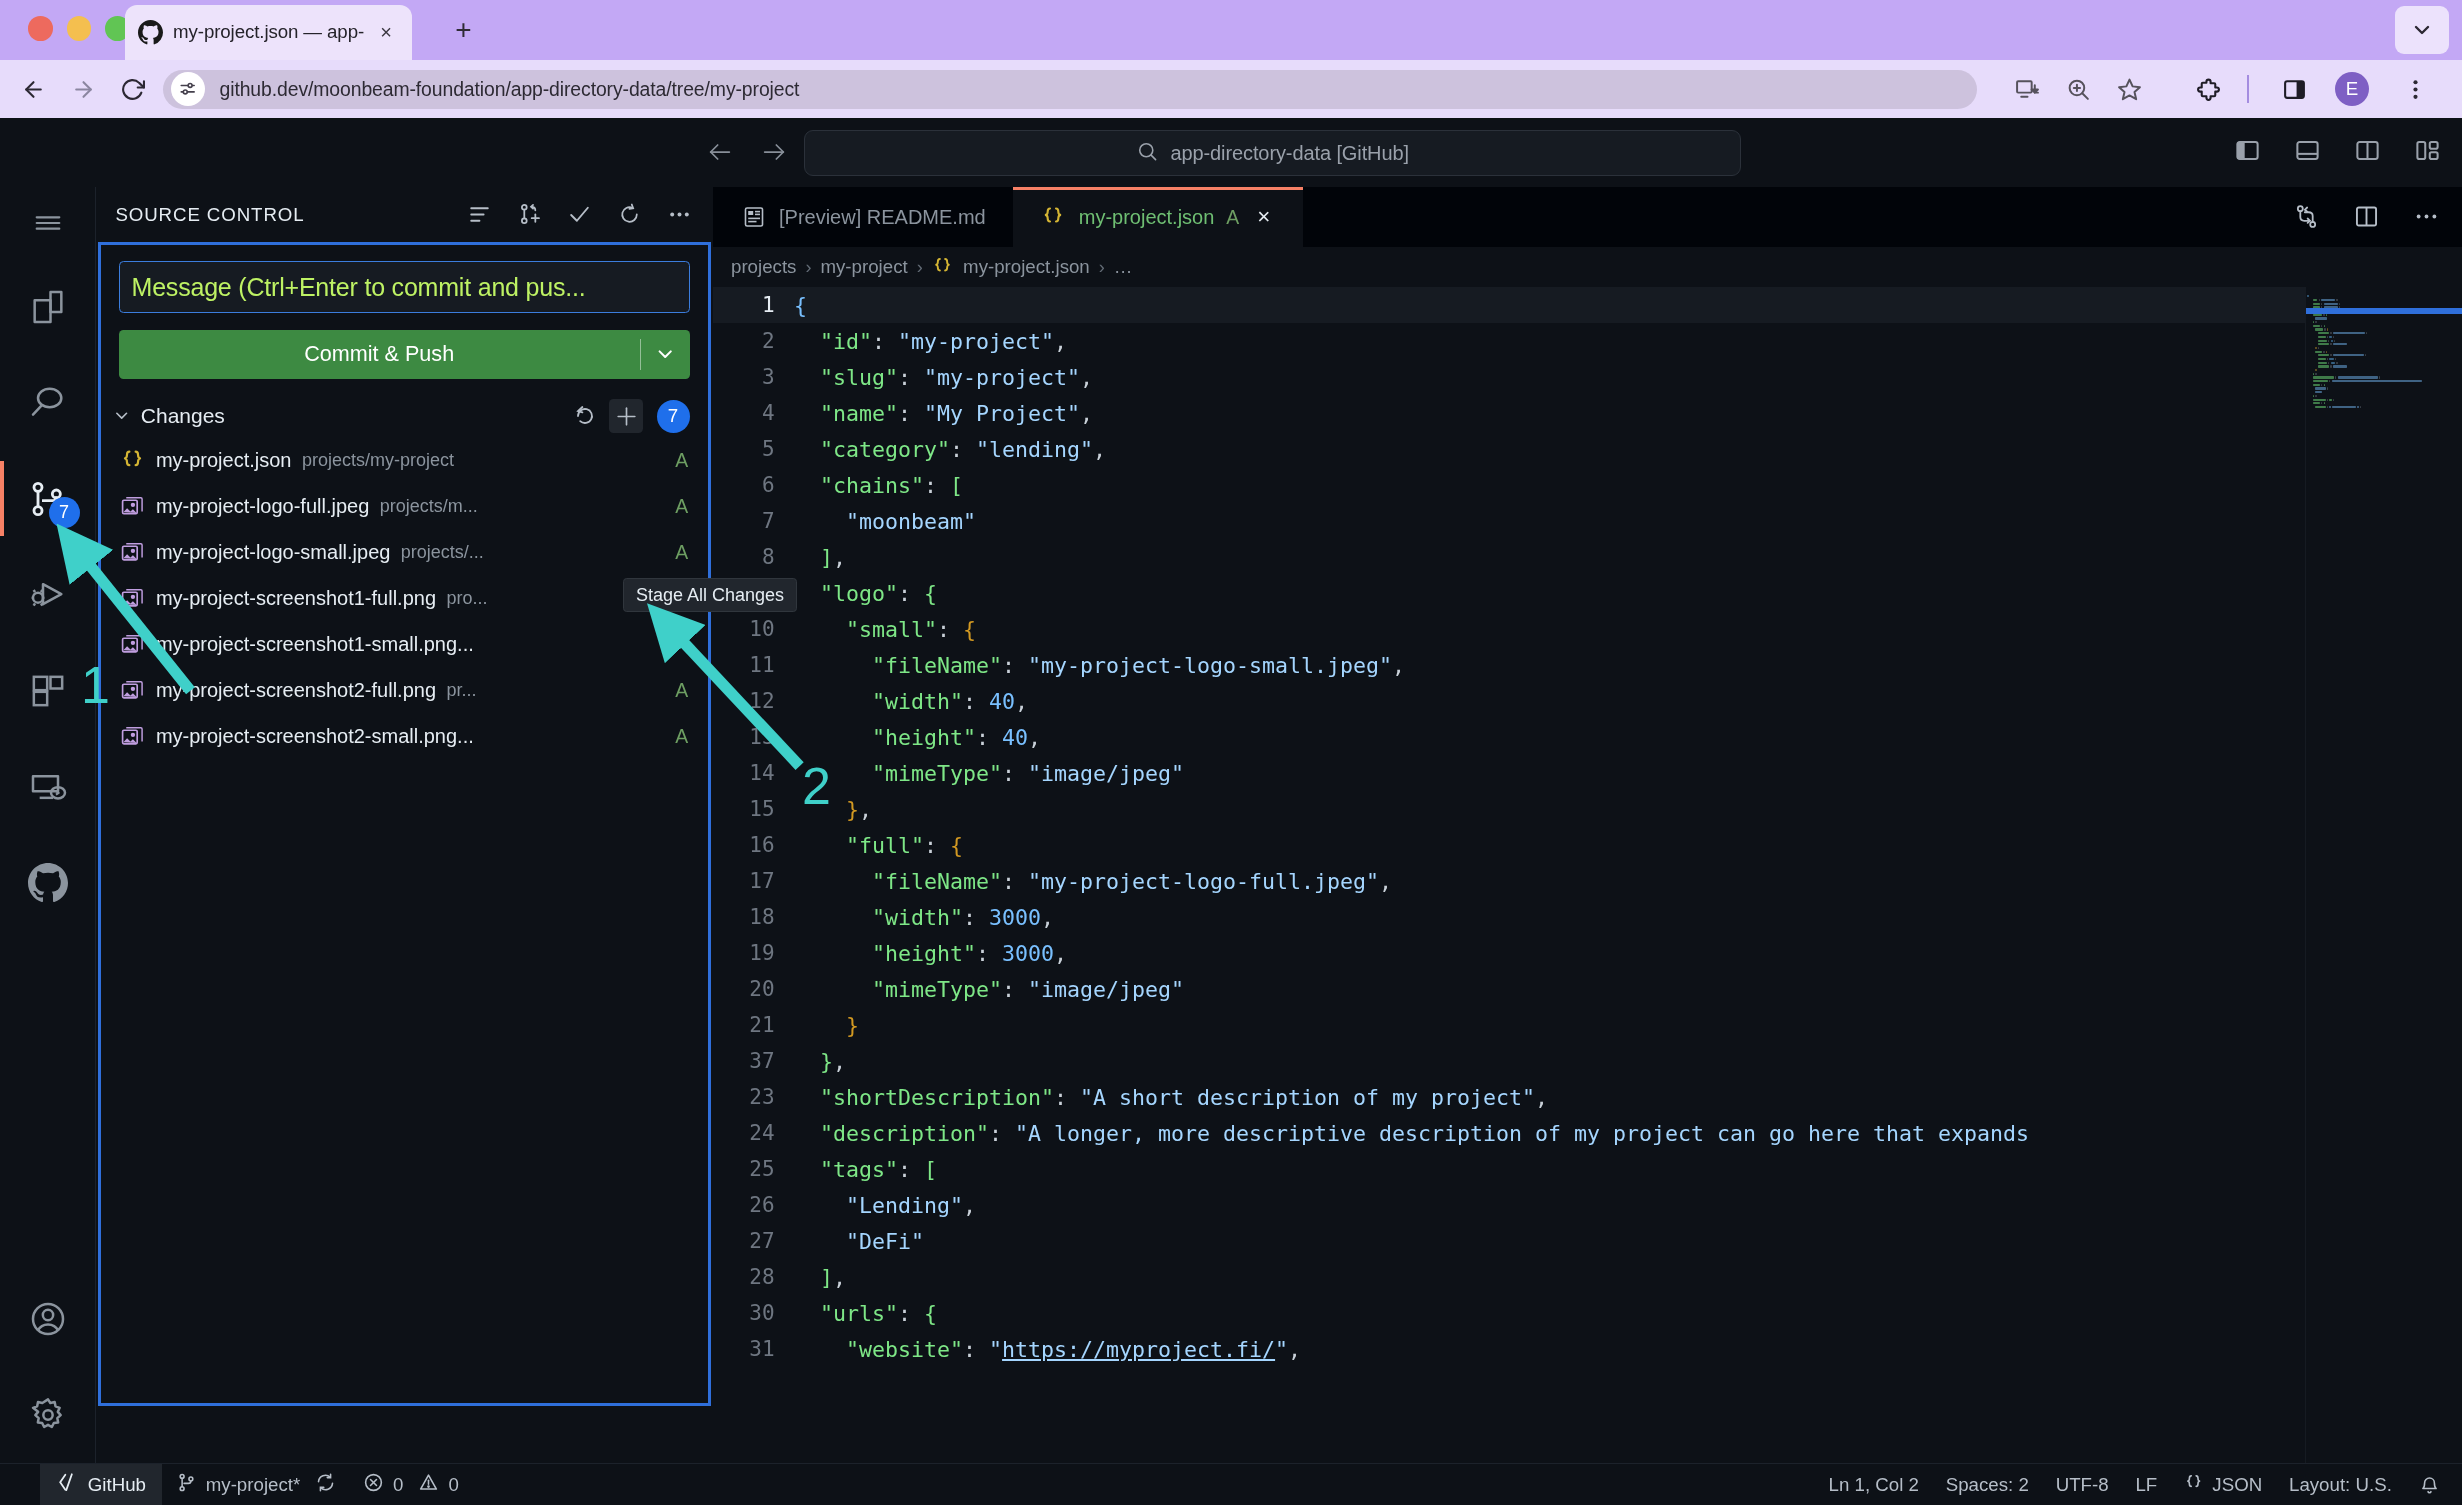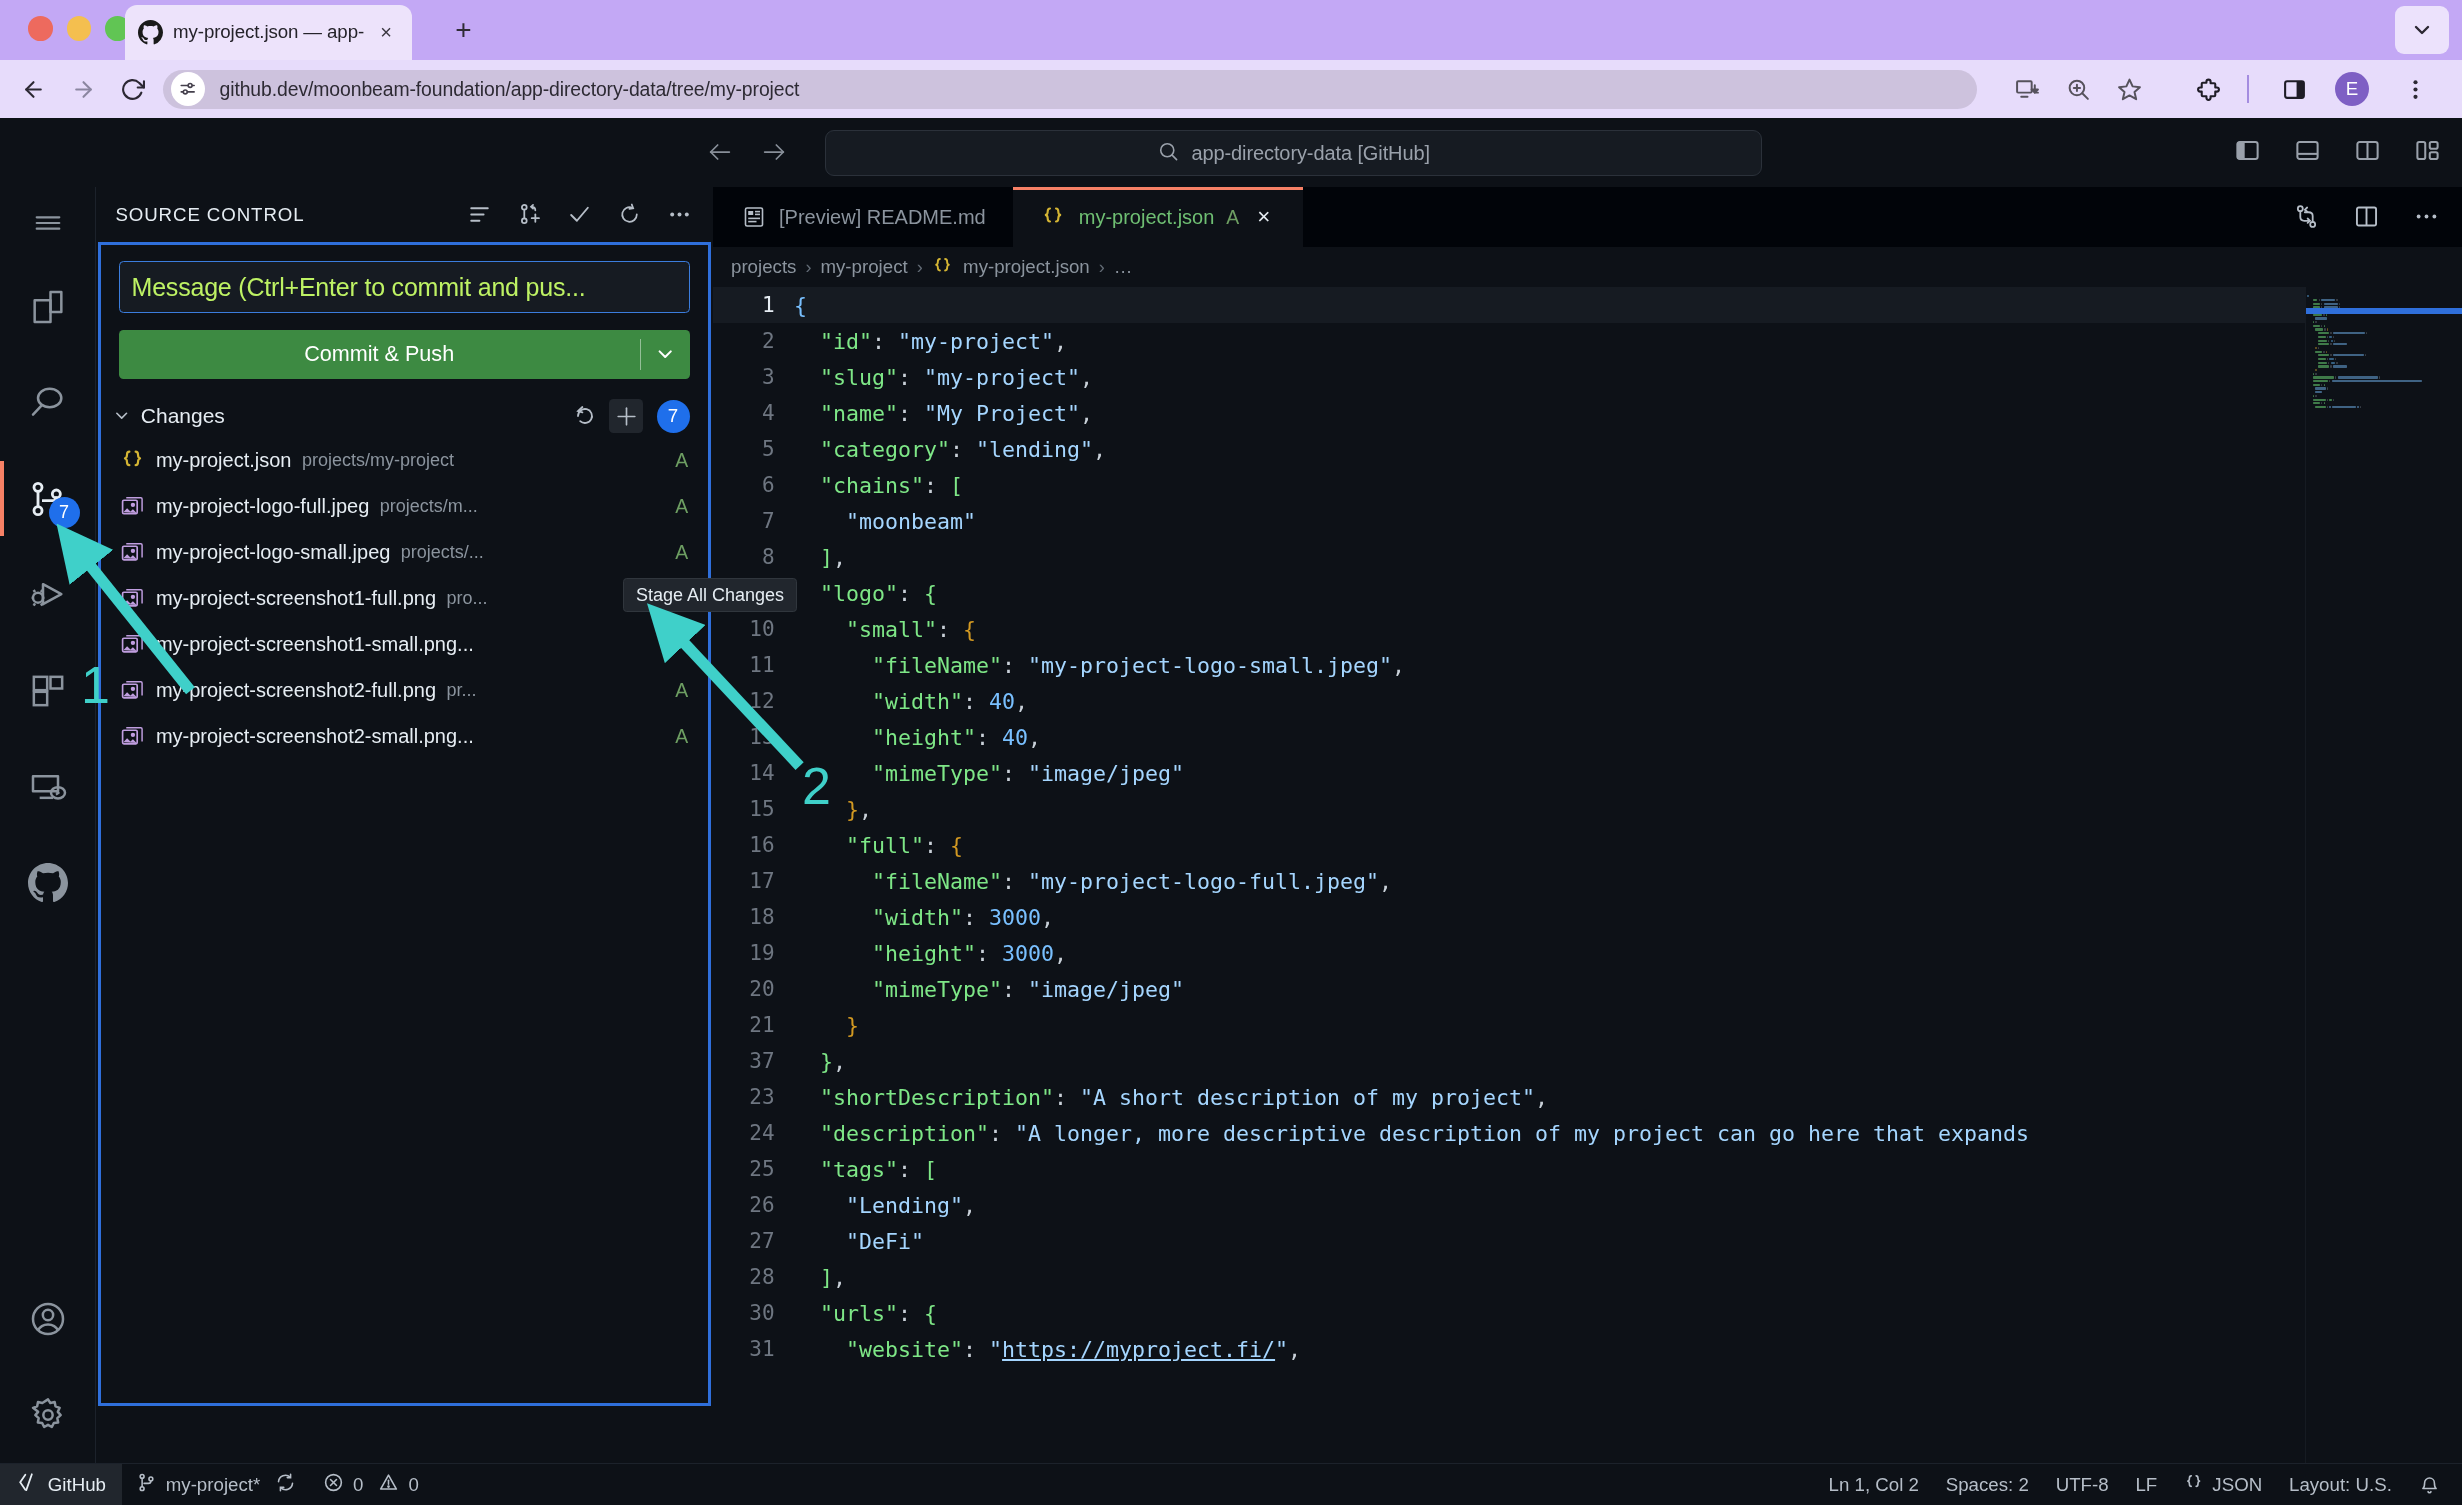--- a/index.html
+++ b/index.html
@@ -88,21 +88,21 @@
   .vsc-titlebar {
     position: absolute; left: 0; top: 0; width: 2462px; height: 69px;
     background: #0d1117;
     display: flex; align-items: center;
   }
   .tb-nav {
     width: 37px; height: 37px; color: #888f99;
     display: flex; align-items: center; justify-content: center;
   }
   .cmd-center {
-    position: absolute; left: 825px; top: 12px; width: 937px; height: 46px;
+    position: absolute; left: 804px; top: 12px; width: 937px; height: 46px;
     background: #161b22; border: 0.7px solid #2b313a; border-radius: 9px;
     display: flex; align-items: center; justify-content: center; gap: 12px;
   }
   .cmd-center-text { font-size: 20px; color: #9aa1ab; letter-spacing: -0.1px; }
   .layout-icons {
     position: absolute; right: 18px; top: 16.4px; display: flex; gap: 27px;
   }
   .layout-ico { width: 33px; height: 33px; color: #9aa1ab;
     display: flex; align-items: center; justify-content: center; }
 
@@ -268,21 +268,21 @@
   .mm-slider { position: absolute; right: 0; top: 21px; width: 157px; height: 6px; background: #2f6fdb; }
 
   
   .statusbar {
     position: absolute; left: 0; bottom: 0; width: 2462px; height: 43px;
     background: #0d1117; border-top: 0.7px solid #1c222b;
     display: flex; align-items: center;
   }
   .sb-remote {
     height: 43px; background: #21262d; display: flex; align-items: center;
-    gap: 9px; padding: 0 16.4px; color: #e6edf3; font-size: 18.7px;
+    gap: 9px; padding: 0 16.4px; color: #e6edf3; font-size: 18.7px; margin-left: 40px;
   }
   .sb-seg {
     display: flex; align-items: center; gap: 9px; padding: 0 13.4px;
     color: #b6bec8; font-size: 18.7px; height: 43px;
   }
   .sb-spacer { flex: 1; }
 
   
   .anno { position: absolute; z-index: 60; pointer-events: none; }
   .anno-num {

